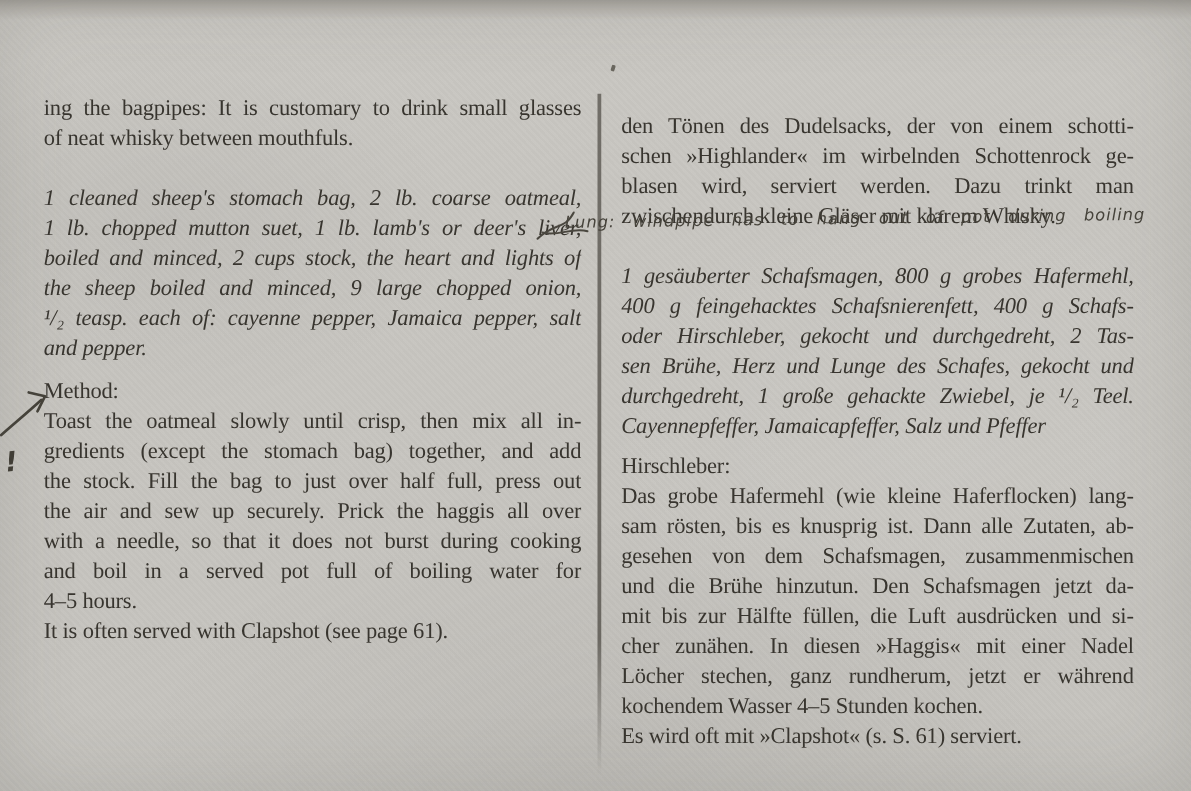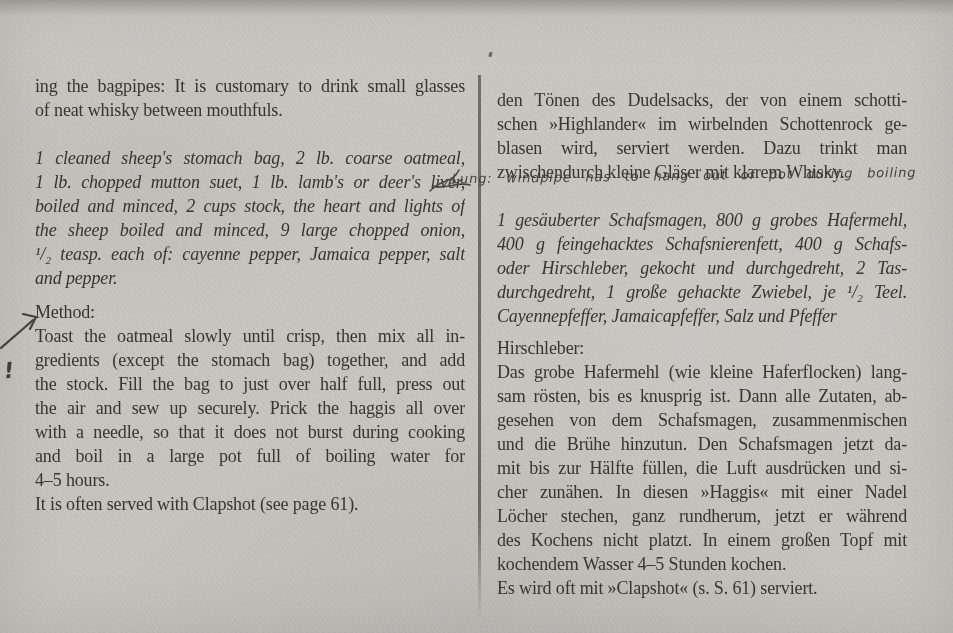--- a/index.html
+++ b/index.html
@@ -80,54 +80,54 @@
       <span class="line j">¹/₂ teasp. each of: cayenne pepper, Jamaica pepper, salt</span>
       <span class="line">and pepper.</span>
     </p>
     <p class="para gap10">
       <span class="line">Method:</span>
       <span class="line j">Toast the oatmeal slowly until crisp, then mix all in-</span>
       <span class="line j">gredients (except the stomach bag) together, and add</span>
       <span class="line j">the stock. Fill the bag to just over half full, press out</span>
       <span class="line j">the air and sew up securely. Prick the haggis all over</span>
       <span class="line j">with a needle, so that it does not burst during cooking</span>
-      <span class="line j">and boil in a large pot full of boiling water for</span>
+      <span class="line j">and boil in a served pot full of boiling water for</span>
       <span class="line">4–5 hours.</span>
     </p>
     <p class="para">
       <span class="line">It is often served with Clapshot (see page 61).</span>
     </p>
   </div>
 
   <div class="divider"></div>
 
   <div class="col col-right">
     <p class="para">
       <span class="line j">den Tönen des Dudelsacks, der von einem schotti-</span>
       <span class="line j">schen »Highlander« im wirbelnden Schottenrock ge-</span>
       <span class="line j">blasen wird, serviert werden. Dazu trinkt man</span>
       <span class="line">zwischendurch kleine Gläser mit klarem Whisky.</span>
     </p>
     <p class="para ital gap24">
       <span class="line j">1 gesäuberter Schafsmagen, 800 g grobes Hafermehl,</span>
       <span class="line j">400 g feingehacktes Schafsnierenfett, 400 g Schafs-</span>
       <span class="line j">oder Hirschleber, gekocht und durchgedreht, 2 Tas-</span>
+      <span class="line j">sen Brühe, Herz und Lunge des Schafes, gekocht und</span>
       <span class="line j">durchgedreht, 1 große gehackte Zwiebel, je ¹/₂ Teel.</span>
       <span class="line">Cayennepfeffer, Jamaicapfeffer, Salz und Pfeffer</span>
     </p>
     <p class="para gap8">
       <span class="line">Hirschleber:</span>
       <span class="line j">Das grobe Hafermehl (wie kleine Haferflocken) lang-</span>
       <span class="line j">sam rösten, bis es knusprig ist. Dann alle Zutaten, ab-</span>
       <span class="line j">gesehen von dem Schafsmagen, zusammenmischen</span>
       <span class="line j">und die Brühe hinzutun. Den Schafsmagen jetzt da-</span>
       <span class="line j">mit bis zur Hälfte füllen, die Luft ausdrücken und si-</span>
       <span class="line j">cher zunähen. In diesen »Haggis« mit einer Nadel</span>
       <span class="line j">Löcher stechen, ganz rundherum, jetzt er während</span>
-      <span class="line j">des Kochens nicht platzt. In einem großen Topf mit</span>
       <span class="line">kochendem Wasser 4–5 Stunden kochen.</span>
     </p>
     <p class="para">
       <span class="line">Es wird oft mit »Clapshot« (s. S. 61) serviert.</span>
     </p>
   </div>
 
   <div class="hand note">Lung: windpipe has to hang out of pot during boiling</div>
 
   <div class="hand excl">!</div>

